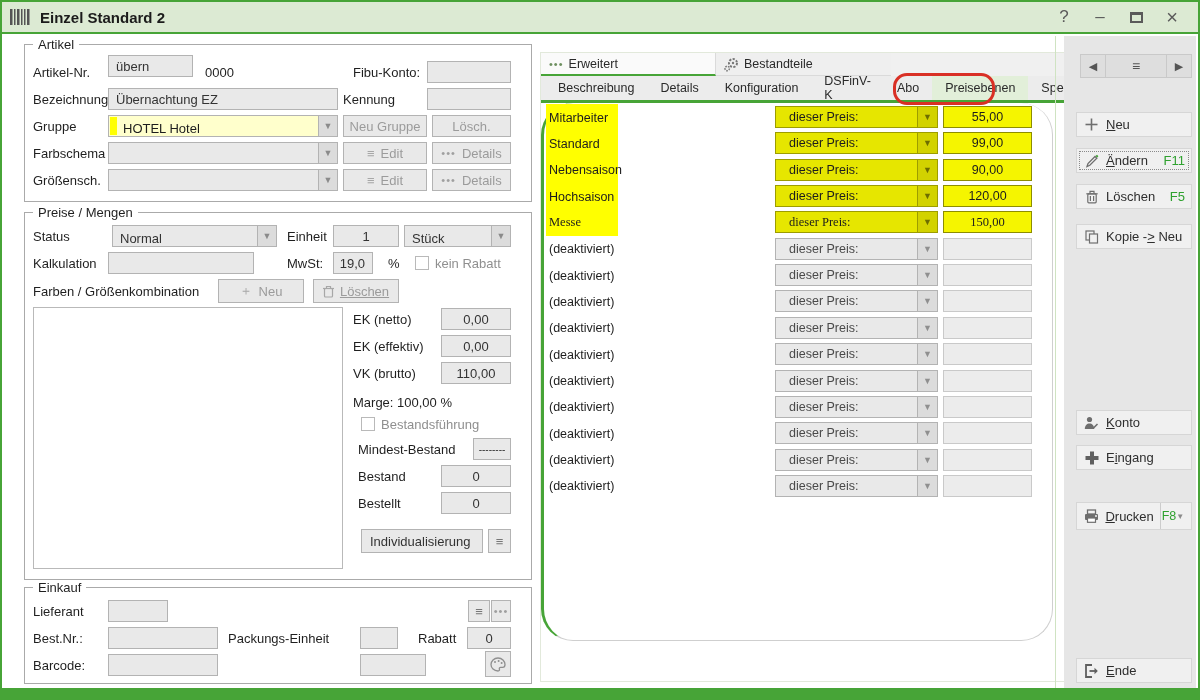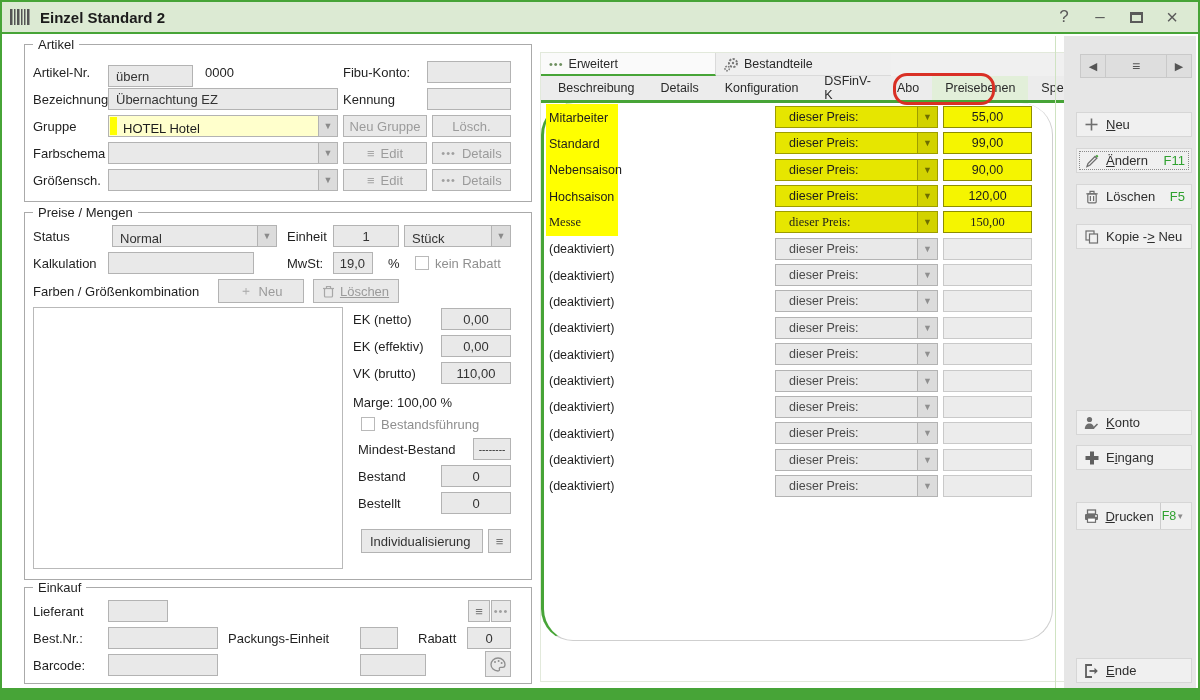--- a/index.html
+++ b/index.html
@@ -96,23 +96,23 @@
         </span>
       <span class="winbtn" style="font-size:20px">×</span>
     </span>
   </div>
 
   <div id="main">
 
     <div class="grp" style="left:20px;top:8px;width:508px;height:158px">
       <span class="legend">Artikel</span>
       <span class="lbl" style="left:8px;top:16px">Artikel-Nr.</span>
-      <span class="fld" style="left:83px;top:20px;width:85px">übern</span>
+      <span class="fld" style="left:83px;top:10px;width:85px">übern</span>
       <span class="lbl" style="left:180px;top:16px">0000</span>
-      <span class="lbl" style="left:318px;top:16px">Fibu-Konto:</span>
+      <span class="lbl" style="left:328px;top:16px">Fibu-Konto:</span>
       <span class="fld" style="left:402px;top:16px;width:84px"></span>
 
       <span class="lbl" style="left:8px;top:43px">Bezeichnung</span>
       <span class="fld" style="left:83px;top:43px;width:230px">Übernachtung EZ</span>
       <span class="lbl" style="left:318px;top:43px">Kennung</span>
       <span class="fld" style="left:402px;top:43px;width:84px"></span>
 
       <span class="lbl" style="left:8px;top:70px">Gruppe</span>
       <span class="combo" style="left:83px;top:70px;width:230px;background:#ffffcc">
         <span class="yellowstripe"></span>

